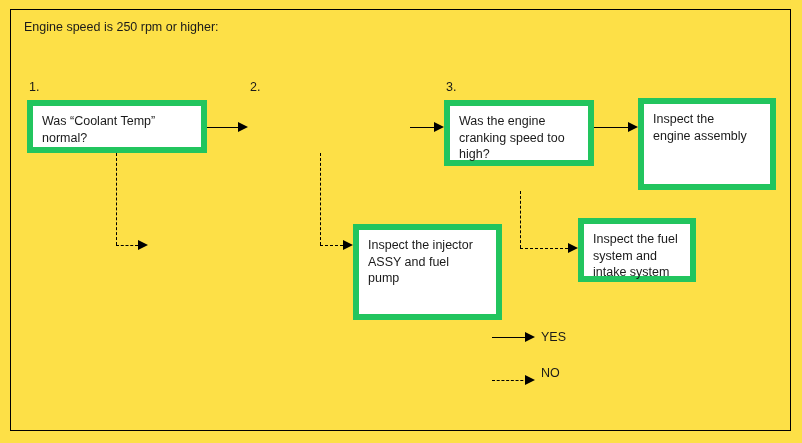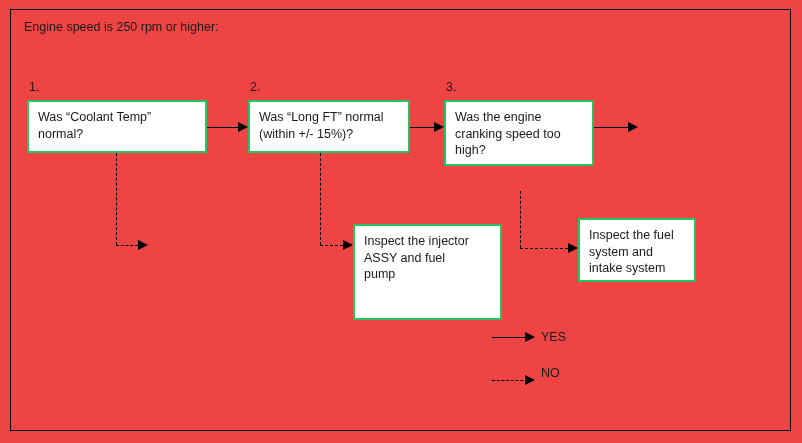--- a/index.html
+++ b/index.html
@@ -9,21 +9,21 @@
     background: #ffffff;
   }
   body {
     font-family: "Liberation Sans", sans-serif;
     color: #000000;
   }
   #canvas {
     position: relative;
     width: 802px;
     height: 443px;
-    background: #ef4444;
+    background: #fde047;
     overflow: hidden;
   }
   .outer-frame {
     position: absolute;
     left: 10px;
     top: 9px;
     width: 781px;
     height: 422px;
     border: 1.5px solid #000000;
     box-sizing: border-box;
@@ -39,21 +39,21 @@
   }
   .step-num {
     position: absolute;
     font-size: 12.5px;
     line-height: 14px;
     color: #1a1a1a;
   }
   .node {
     position: absolute;
     box-sizing: border-box;
-    border: 2px solid #22c55e;
+    border: 6px solid #22c55e;
     background: #ffffff;
     font-size: 12.5px;
     line-height: 16.5px;
     color: #1a1a1a;
     padding: 7px 0 17px 9px;
   }
   .node .txt {
     display: block;
     white-space: pre-line;
   }
@@ -100,31 +100,31 @@
 
   <div class="step-num" style="left:29px; top:80px;">1.</div>
   <div class="step-num" style="left:250px; top:80px;">2.</div>
   <div class="step-num" style="left:446px; top:80px;">3.</div>
 
   <div class="node" style="left:27px; top:100px; width:180px; height:53px;">
     <span class="txt">Was “Coolant Temp”
 normal?</span>
   </div>
 
-  <div class="node" style="left:248px; top:100px; width:162px; height:53px;">
-    <span class="txt">Was “Long FT” normal
-(within +/- 15%)?</span>
-  </div>
 
   <div class="node" style="left:444px; top:100px; width:150px; height:66px;">
     <span class="txt">Was the engine
 cranking speed too
 high?</span>
   </div>
 
+  <div class="node" style="left:638px; top:98px; width:138px; height:92px;">
+    <span class="txt">Inspect the
+engine assembly</span>
+  </div>
 
 
   <div class="node" style="left:353px; top:212px; width:149px; height:96px;margin-top:12px;">
     <span class="txt">Inspect the injector
 ASSY and fuel
 pump</span>
   </div>
 
   <div class="node" style="left:578px; top:218px; width:118px; height:64px;">
     <span class="txt">Inspect the fuel

